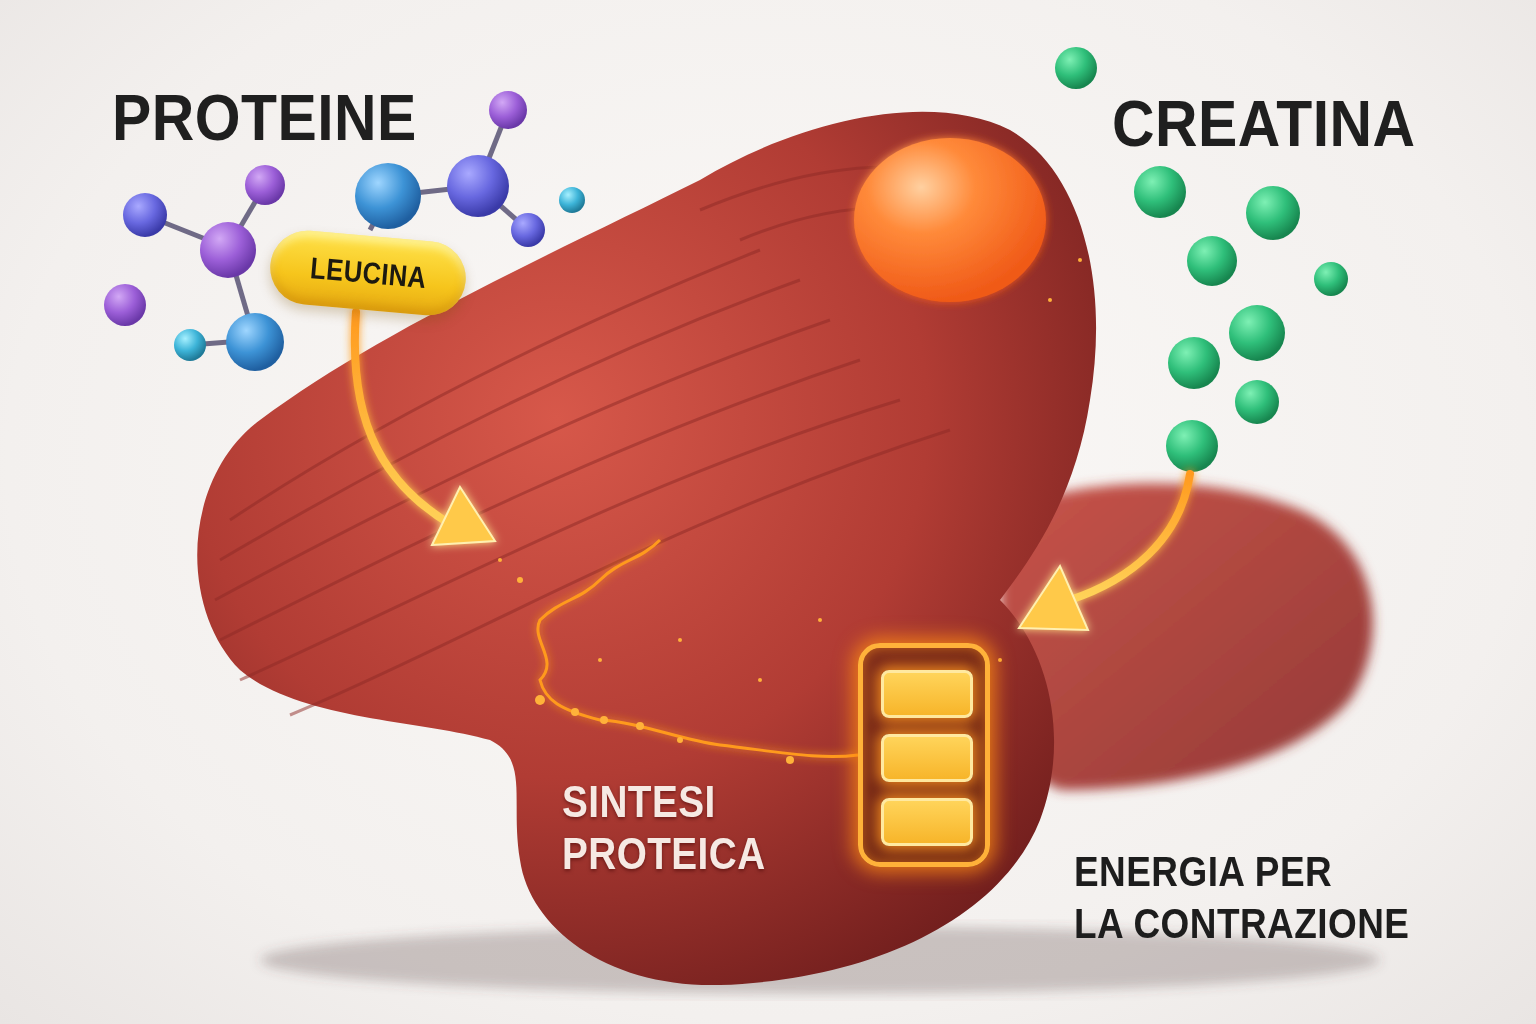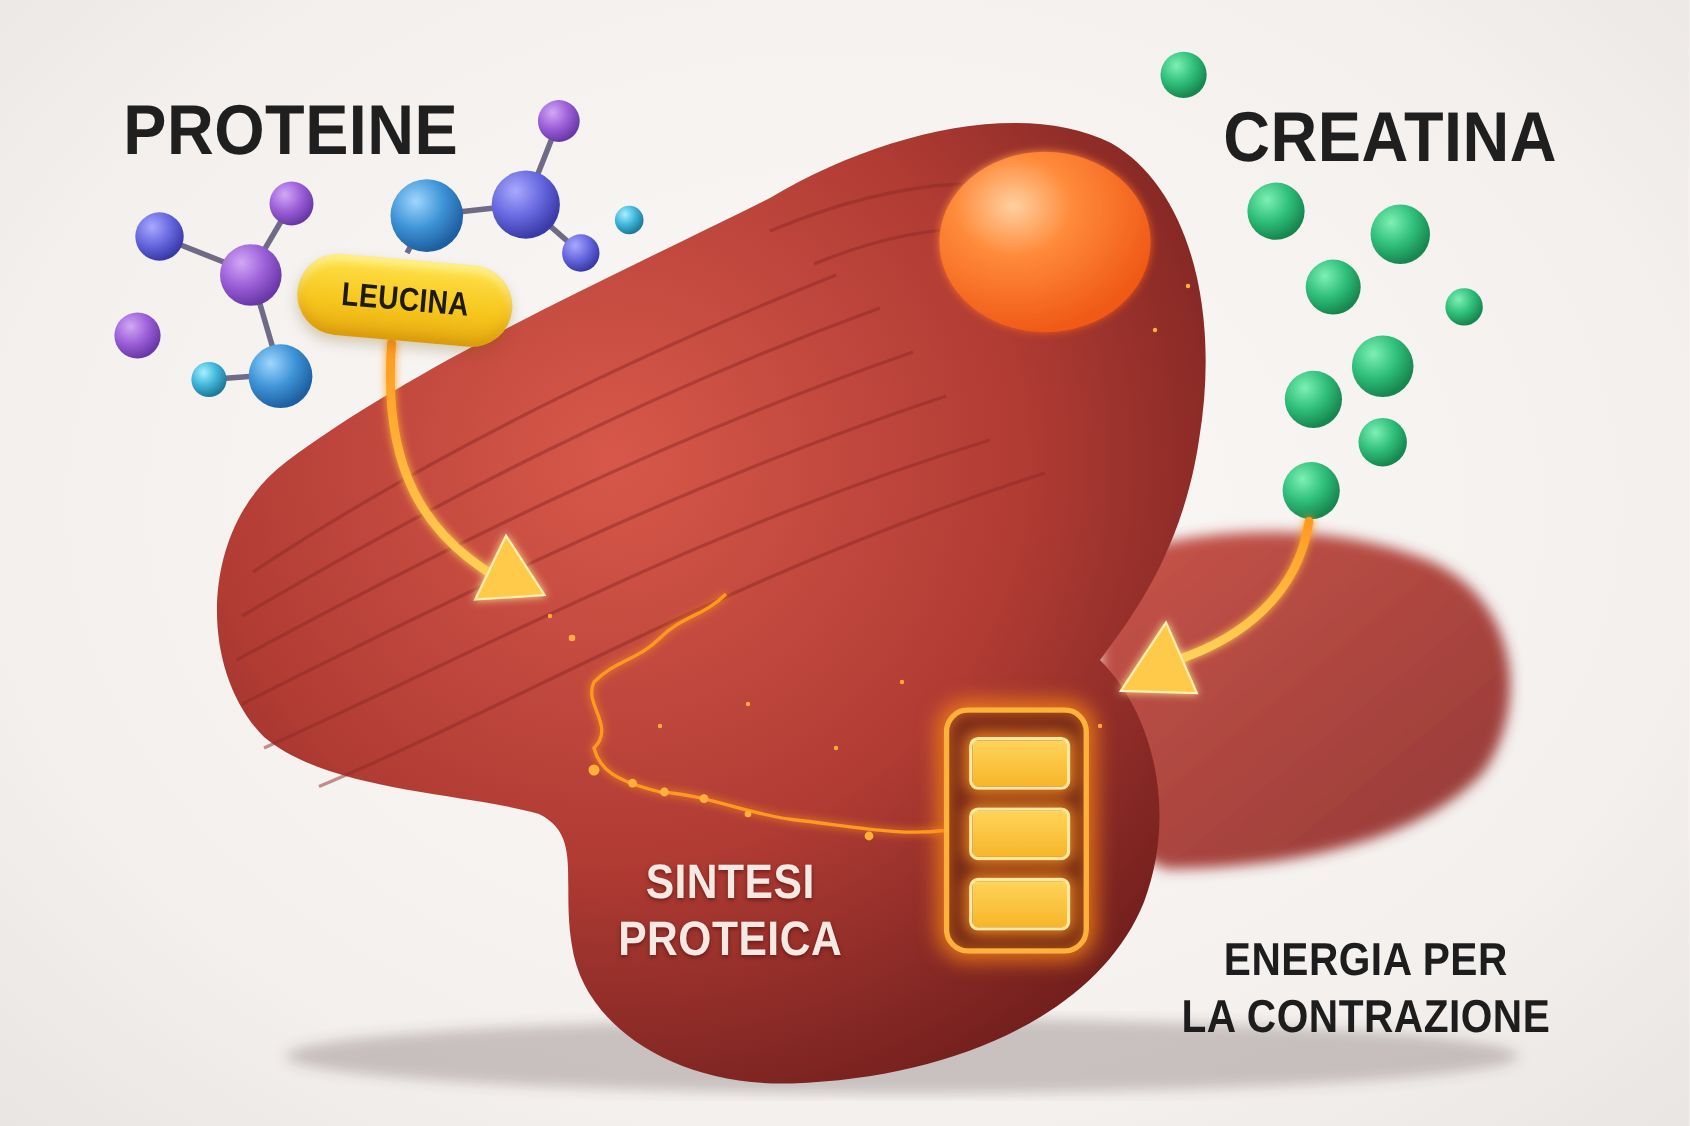--- a/index.html
+++ b/index.html
@@ -1,19 +1,19 @@
 <!DOCTYPE html>
 <html><head>
 <meta charset="utf-8">
 <style>
   html,body{margin:0;padding:0;}
   body{width:1536px;height:1024px;overflow:hidden;position:relative;
     background:radial-gradient(ellipse at 50% 45%, #fbf9f7 0%, #f3f0ee 70%, #e9e5e3 100%);
     font-family:"Liberation Sans", sans-serif;}
-  .stage{position:absolute;left:0;top:0;width:1536px;height:1024px;text-align:center;}
+  .stage{position:absolute;left:0;top:0;width:1536px;height:1024px;}
   svg.art{position:absolute;left:0;top:0;}
   .label{position:absolute;font-weight:700;letter-spacing:0.5px;line-height:1;margin:0;white-space:nowrap;}
   .title-dark{color:#1f1f1f;font-size:64px;transform:scaleX(0.92);transform-origin:left top;}
   .title-proteine{left:112px;top:86px;}
   .title-creatina{left:1112px;top:92px;}
   .pill{position:absolute;left:270px;top:236px;width:196px;height:74px;border-radius:37px;
     background:linear-gradient(180deg,#ffe24a 0%,#f6c51c 60%,#e6aa12 100%);
     box-shadow:0 6px 12px rgba(120,80,0,0.25), inset 0 -6px 10px rgba(190,120,0,0.35), inset 0 6px 8px rgba(255,255,200,0.6);
     transform:rotate(5deg);display:flex;align-items:center;justify-content:center;}
   .pill span{font-weight:700;font-size:30px;color:#1d1a10;letter-spacing:0.5px;transform:scaleX(0.85);}

